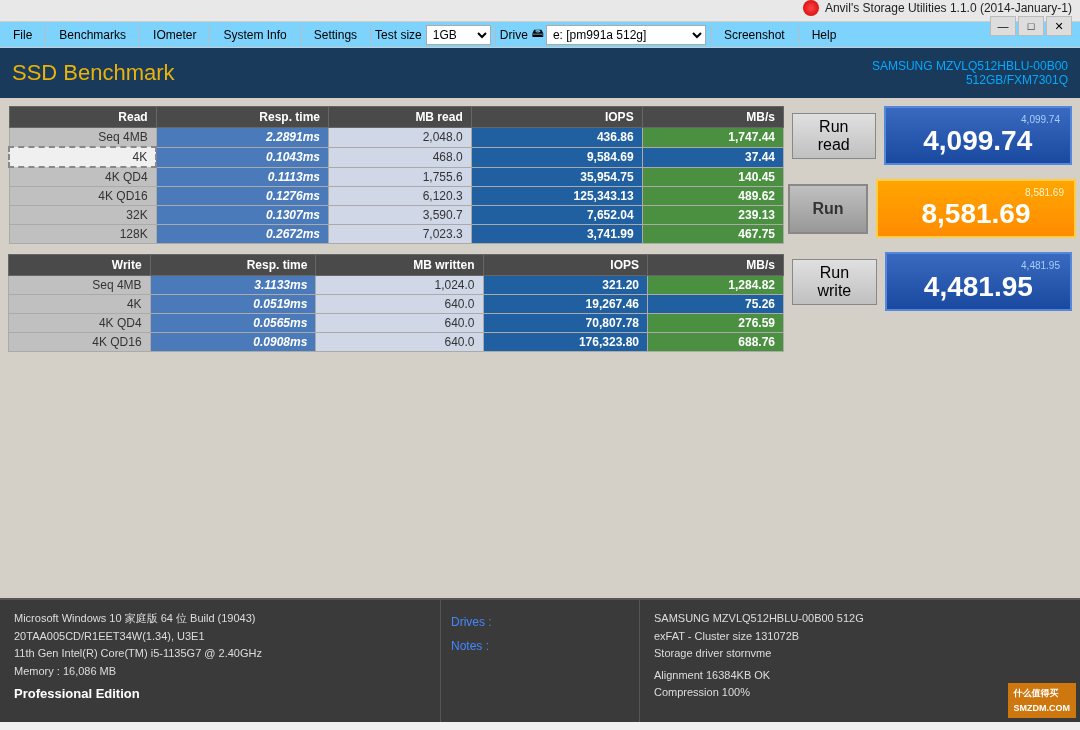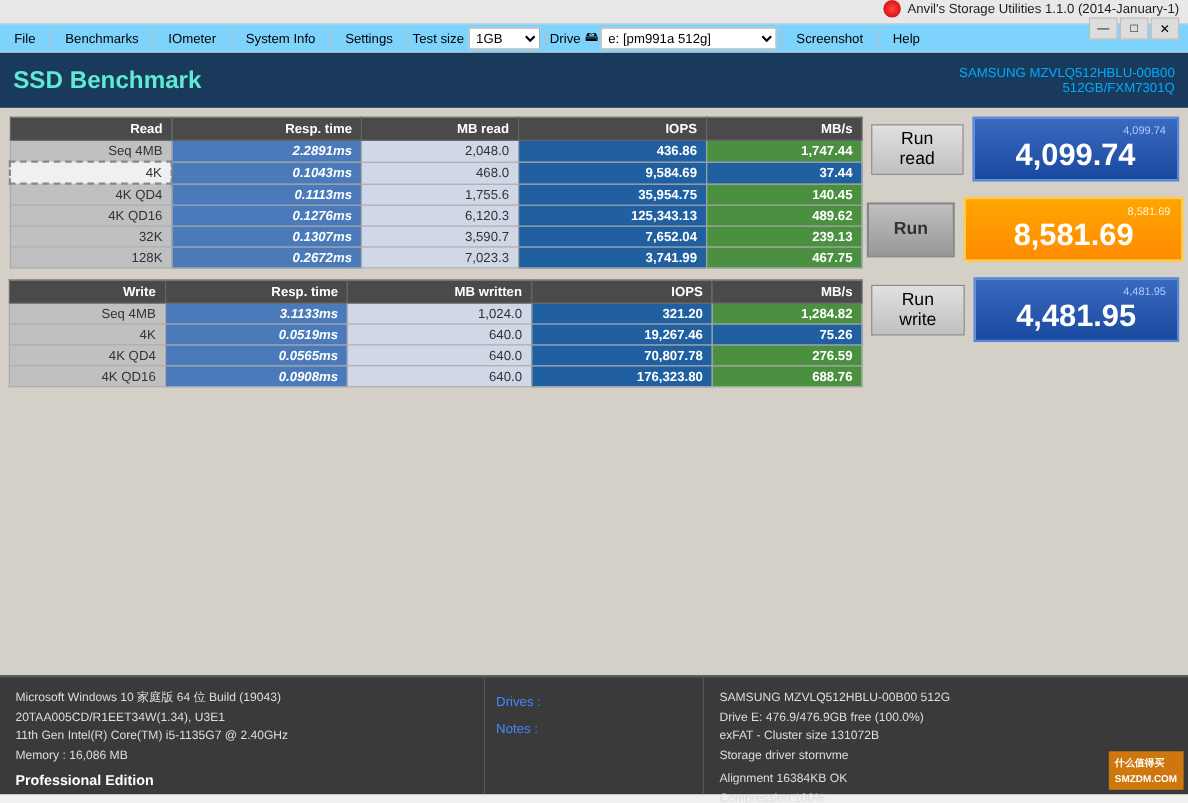--- a/index.html
+++ b/index.html
@@ -104,23 +104,23 @@
     
     #ssd-header {
       background: #1a3a5c;
       height: 50px;
       display: flex;
       align-items: center;
       justify-content: space-between;
       padding: 0 12px;
     }
     #ssd-header .ssd-title {
-      color: #5eead4;
+      color: #eab308;
       font-size: 22px;
-      font-weight: bold;
+      font-weight: normal;
     }
     #ssd-header .drive-info {
       color: #00aaff;
       text-align: right;
       font-size: 12px;
     }
 
     
     #benchmark-content {
       display: flex;
@@ -269,21 +269,21 @@
       display: flex;
       align-items: center;
       gap: 8px;
       width: 100%;
       justify-content: center;
     }
 
     
     #bottom-bar {
       background: #3a3a3a;
-      height: 108px;
+      height: 124px;
       display: flex;
       border-top: 2px solid #555;
       justify-content: space-between;
     }
 
     #bottom-left {
       flex: 1;
       padding: 10px 14px;
       color: #ddd;
       font-size: 11px;
@@ -515,21 +515,20 @@
 11th Gen Intel(R) Core(TM) i5-1135G7 @ 2.40GHz
 Memory : 16,086 MB</div>
       <div class="professional">Professional Edition</div>
     </div>
     <div id="bottom-center">
       <div>Drives :</div>
       <div>Notes :</div>
     </div>
     <div id="bottom-right" style="position:relative;">
       <div>SAMSUNG MZVLQ512HBLU-00B00 512G</div>
-      <div>Drive E: 476.9/476.9GB free (100.0%)</div>
       <div>exFAT - Cluster size 131072B</div>
       <div>Storage driver  stornvme</div>
       <div style="margin-top:4px;">Alignment 16384KB OK</div>
       <div>Compression 100%</div>
       <div style="position:absolute;bottom:4px;right:4px;background:rgba(255,140,0,0.75);padding:3px 6px;font-weight:bold;color:white;font-size:9px;">什么值得买<br>SMZDM.COM</div>
     </div>
   </div>
 
 </div>
 

